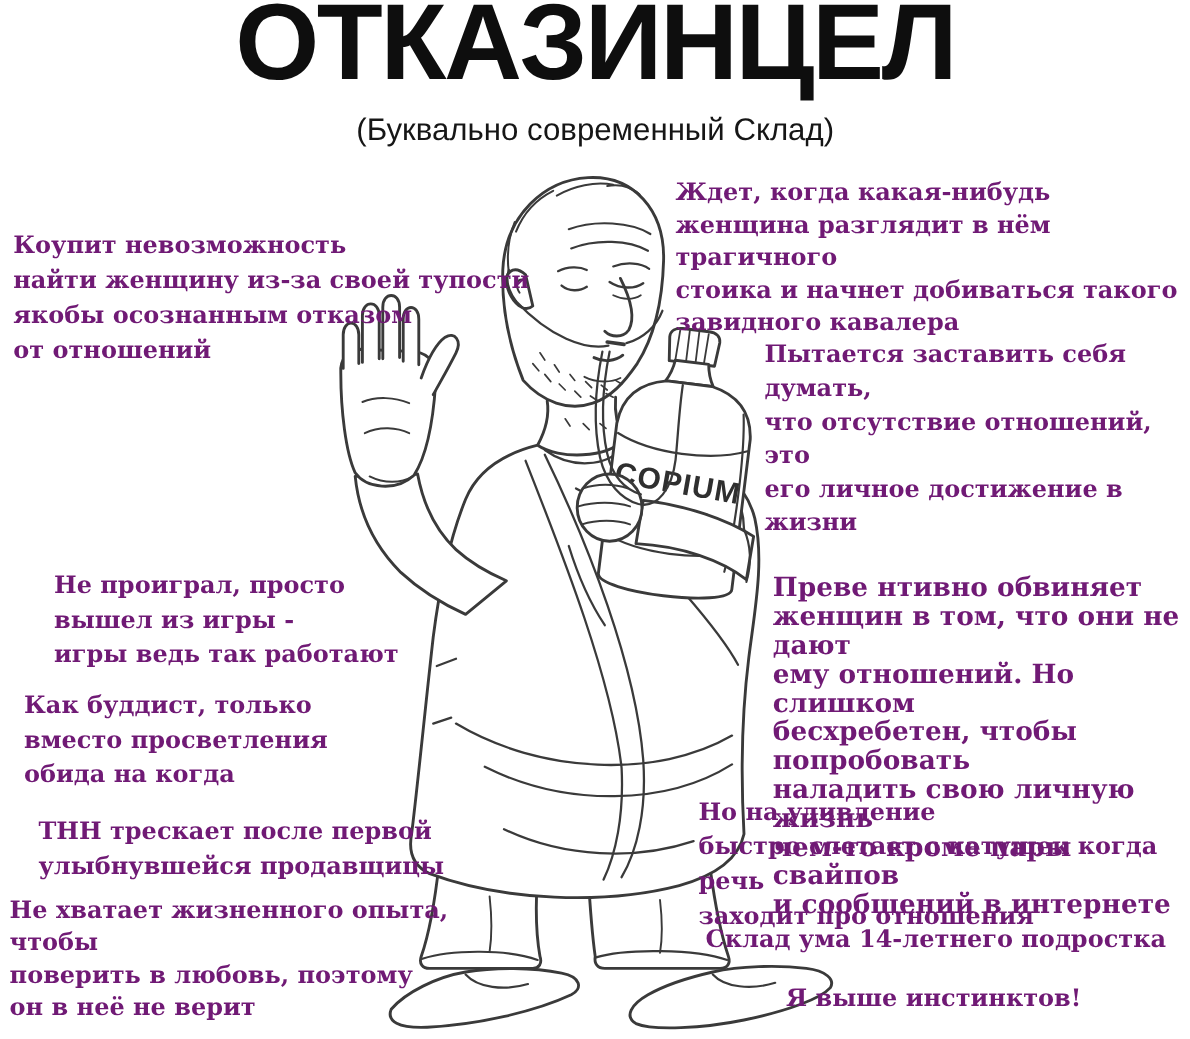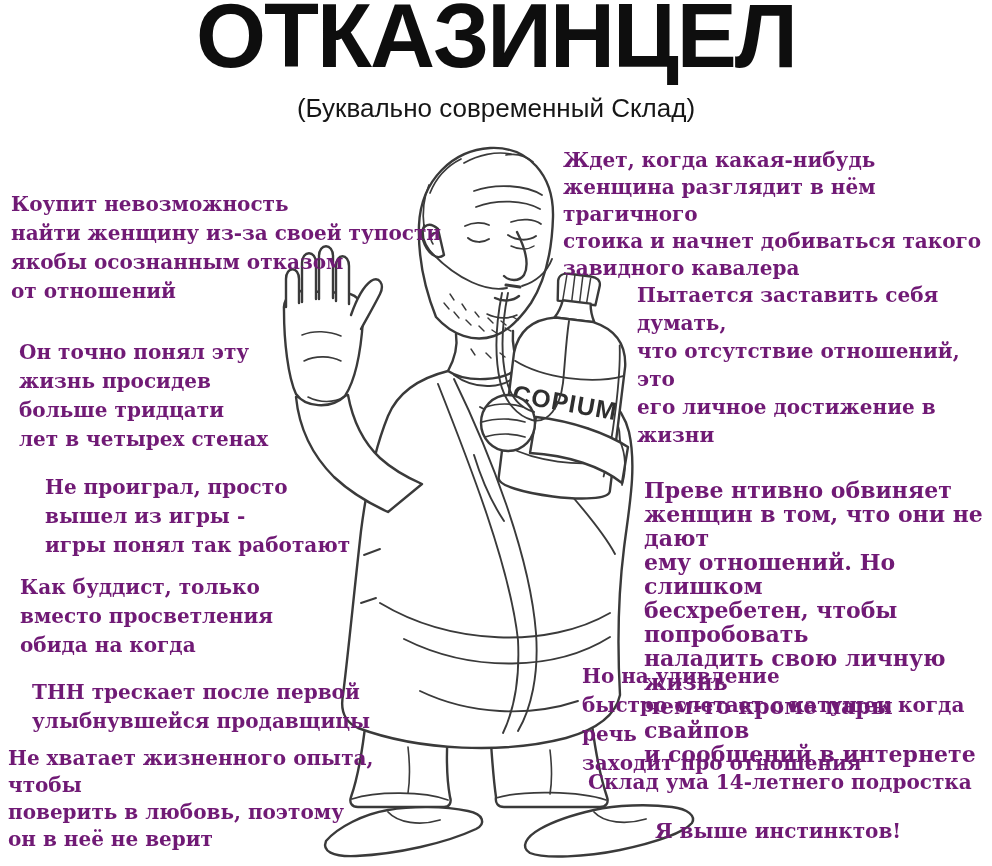--- a/index.html
+++ b/index.html
@@ -174,27 +174,23 @@
     </g>
   </svg>
 
   <h1 class="title">ОТКАЗИНЦЕЛ</h1>
   <div class="subtitle">(Буквально современный Склад)</div>
 
   <div class="note n-l1">Коупит невозможность
 найти женщину из-за своей тупости
 якобы осознанным отказом
 от отношений</div>
-  <div class="note n-l2">Он точно понял эту
-жизнь просидев
-больше тридцати
-лет в четырех стенах</div>
   <div class="note n-l3">Не проиграл, просто
 вышел из игры -
-игры понял так работают</div>
+игры ведь так работают</div>
   <div class="note n-l4">Как буддист, только
 вместо просветления
 обида на когда</div>
   <div class="note n-l5">ТНН трескает после первой
 улыбнувшейся продавщицы</div>
   <div class="note n-l6">Не хватает жизненного опыта,
 чтобы
 поверить в любовь, поэтому
 он в неё не верит</div>
 

